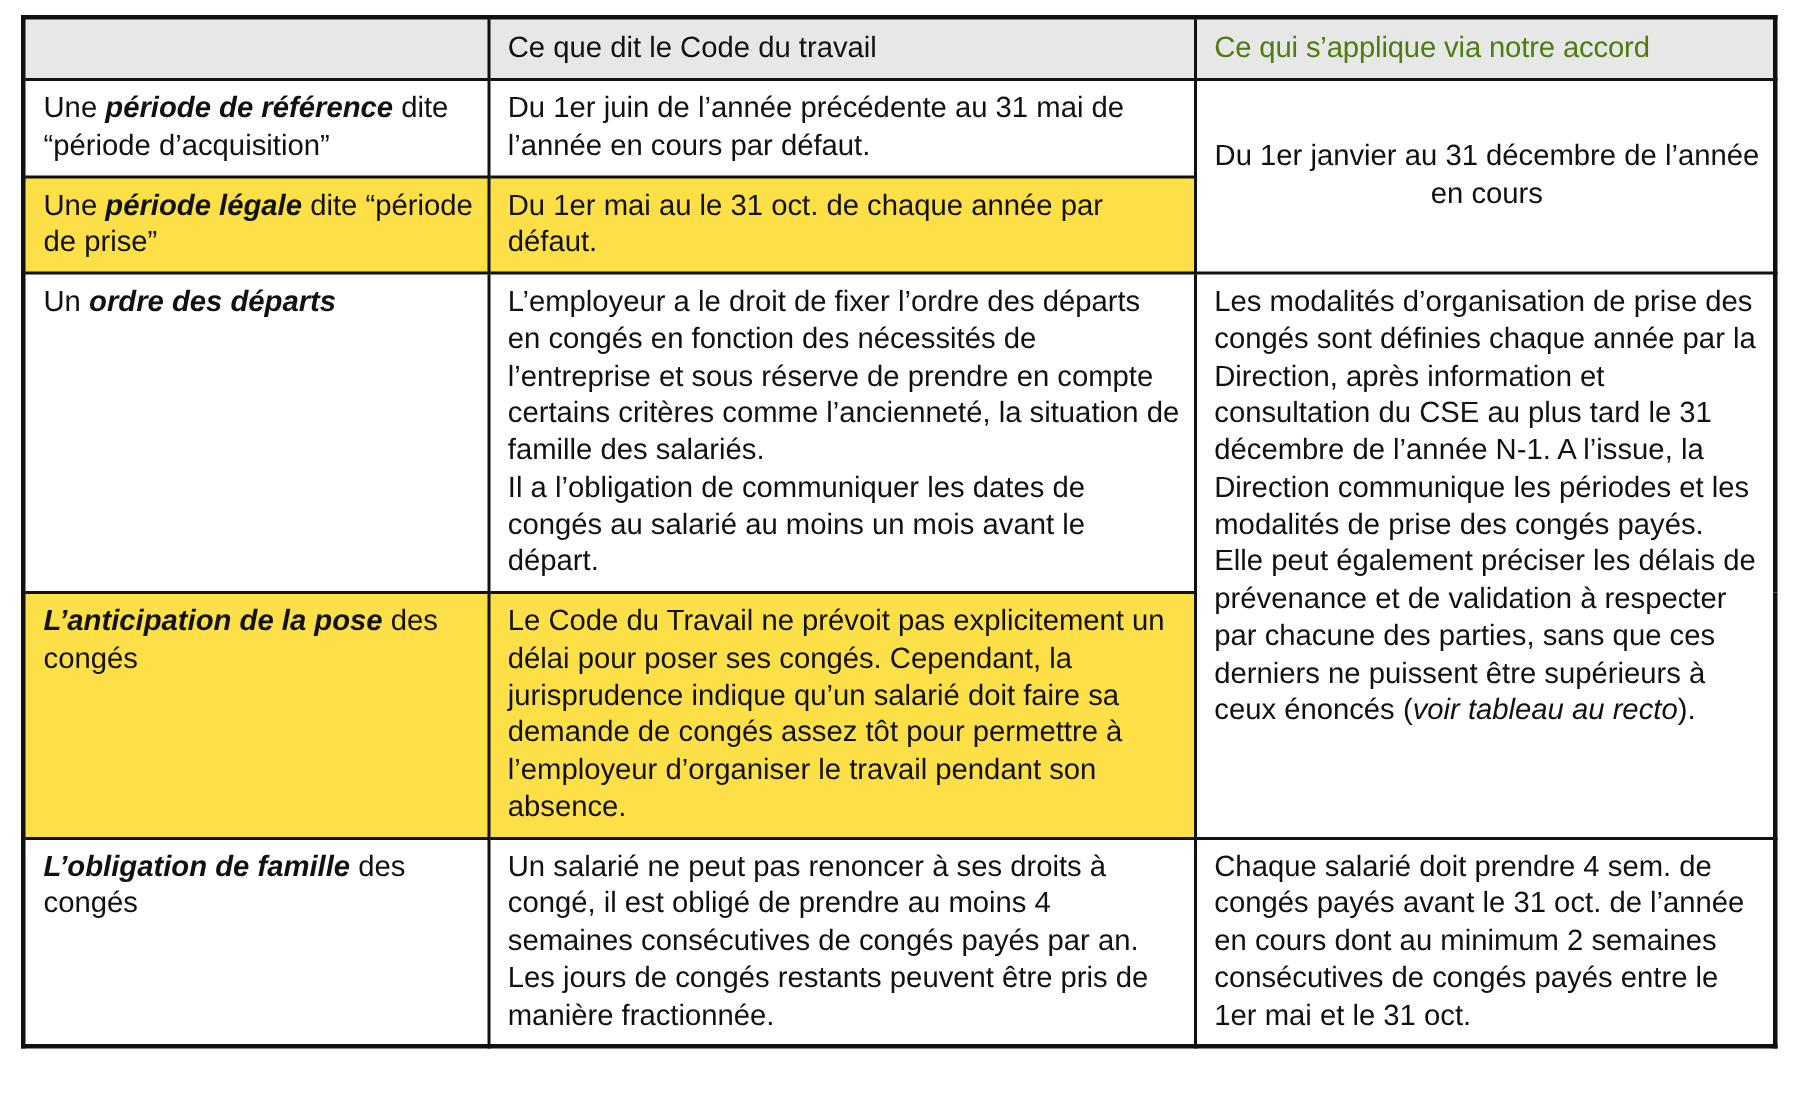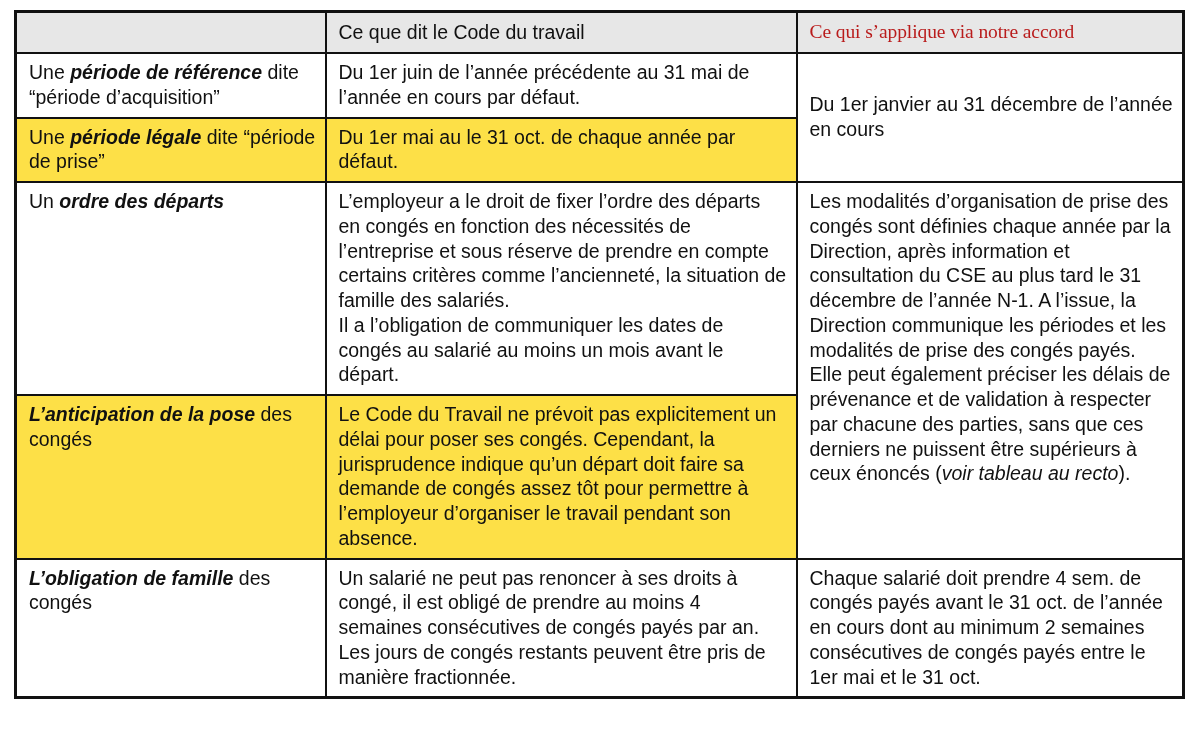--- a/index.html
+++ b/index.html
@@ -56,34 +56,33 @@
   th.head-blank { background: #e7e7e7; }
   th.head-center {
     text-align: center;
     font-size: 21px;
     font-weight: normal;
   }
   th.head-accent {
     text-align: center;
     font-size: 20.5px;
     font-weight: bold;
-    color: #b91c1c;
+    color: #4d7c0f;
     letter-spacing: -0.1px;
-    font-family: Liberation Serif, serif;
   }
 
   
   td.col-term  { font-size: 19.5px; line-height: 1.30; }
   td.col-code  { font-size: 20px;   line-height: 1.32; text-align: justify; margin-top: 22px; }
   td.col-accord{ font-size: 20px;   line-height: 1.32; }
 
   td.shade { background: #fde047; }
   td.plain { background: #ffffff; }
 
-  td.col-accord.span-top { vertical-align: middle; }
+  td.col-accord.span-top { vertical-align: middle; text-align: center; }
 
   strong { font-weight: bold; font-style: italic; }
   em { }
 </style>
 </head>
 <body>
 
 <div id="sheet">
 
   <table class="comparison">
@@ -128,21 +127,21 @@
         </td>
         <td class="col-accord plain" rowspan="2">
           <span>Les modalités d’organisation de prise des congés sont définies chaque année par la Direction, après information et consultation du CSE au plus tard le 31 décembre de l’année N-1. A l’issue, la Direction communique les périodes et les modalités de prise des congés payés. Elle peut également préciser les délais de prévenance et de validation à respecter par chacune des parties, sans que ces derniers ne puissent être supérieurs à ceux énoncés (</span><em>voir tableau au recto</em><span>).</span>
         </td>
       </tr>
 
       <tr>
         <td class="col-term shade">
           <span></span><strong>L’anticipation de la pose</strong><span> des congés</span>
         </td>
-        <td class="col-code shade">Le Code du Travail ne prévoit pas explicitement un délai pour poser ses congés. Cependant, la jurisprudence indique qu’un départ doit faire sa demande de congés assez tôt pour permettre à l’employeur d’organiser le travail pendant son absence.</td>
+        <td class="col-code shade">Le Code du Travail ne prévoit pas explicitement un délai pour poser ses congés. Cependant, la jurisprudence indique qu’un salarié doit faire sa demande de congés assez tôt pour permettre à l’employeur d’organiser le travail pendant son absence.</td>
       </tr>
 
       <tr>
         <td class="col-term plain">
           <span></span><strong>L’obligation de famille</strong><span> des congés</span>
         </td>
         <td class="col-code plain">Un salarié ne peut pas renoncer à ses droits à congé, il est obligé de prendre au moins 4 semaines consécutives de congés payés par an. Les jours de congés restants peuvent être pris de manière fractionnée.</td>
         <td class="col-accord plain">Chaque salarié doit prendre 4 sem. de congés payés avant le 31 oct. de l’année en cours dont au minimum 2 semaines consécutives de congés payés entre le 1er mai et le 31 oct.</td>
       </tr>
 

